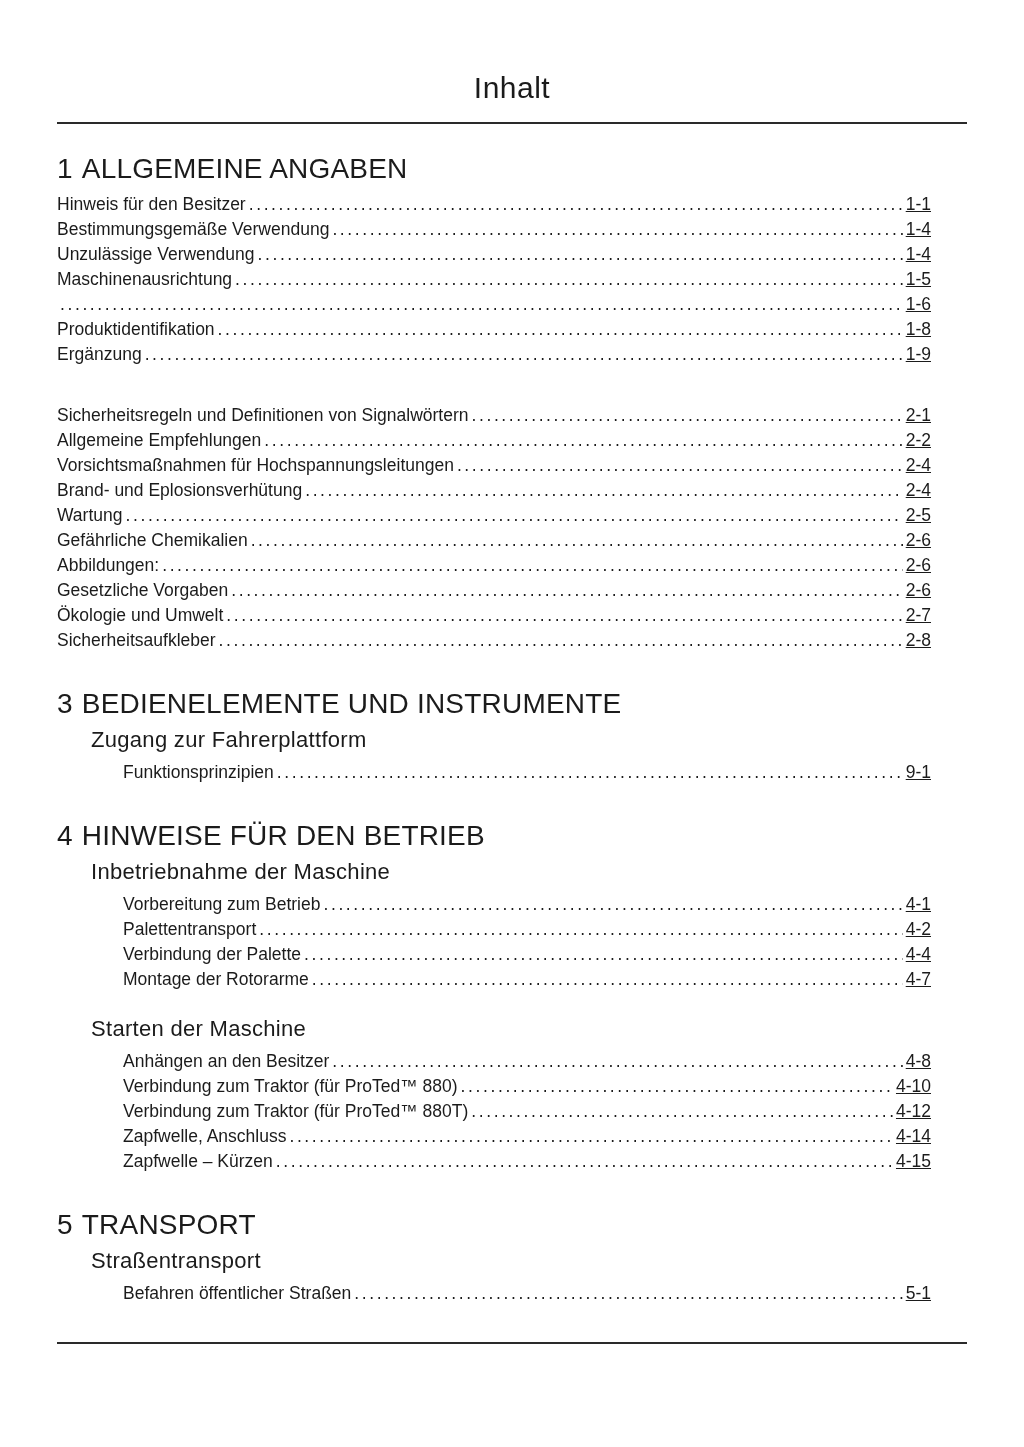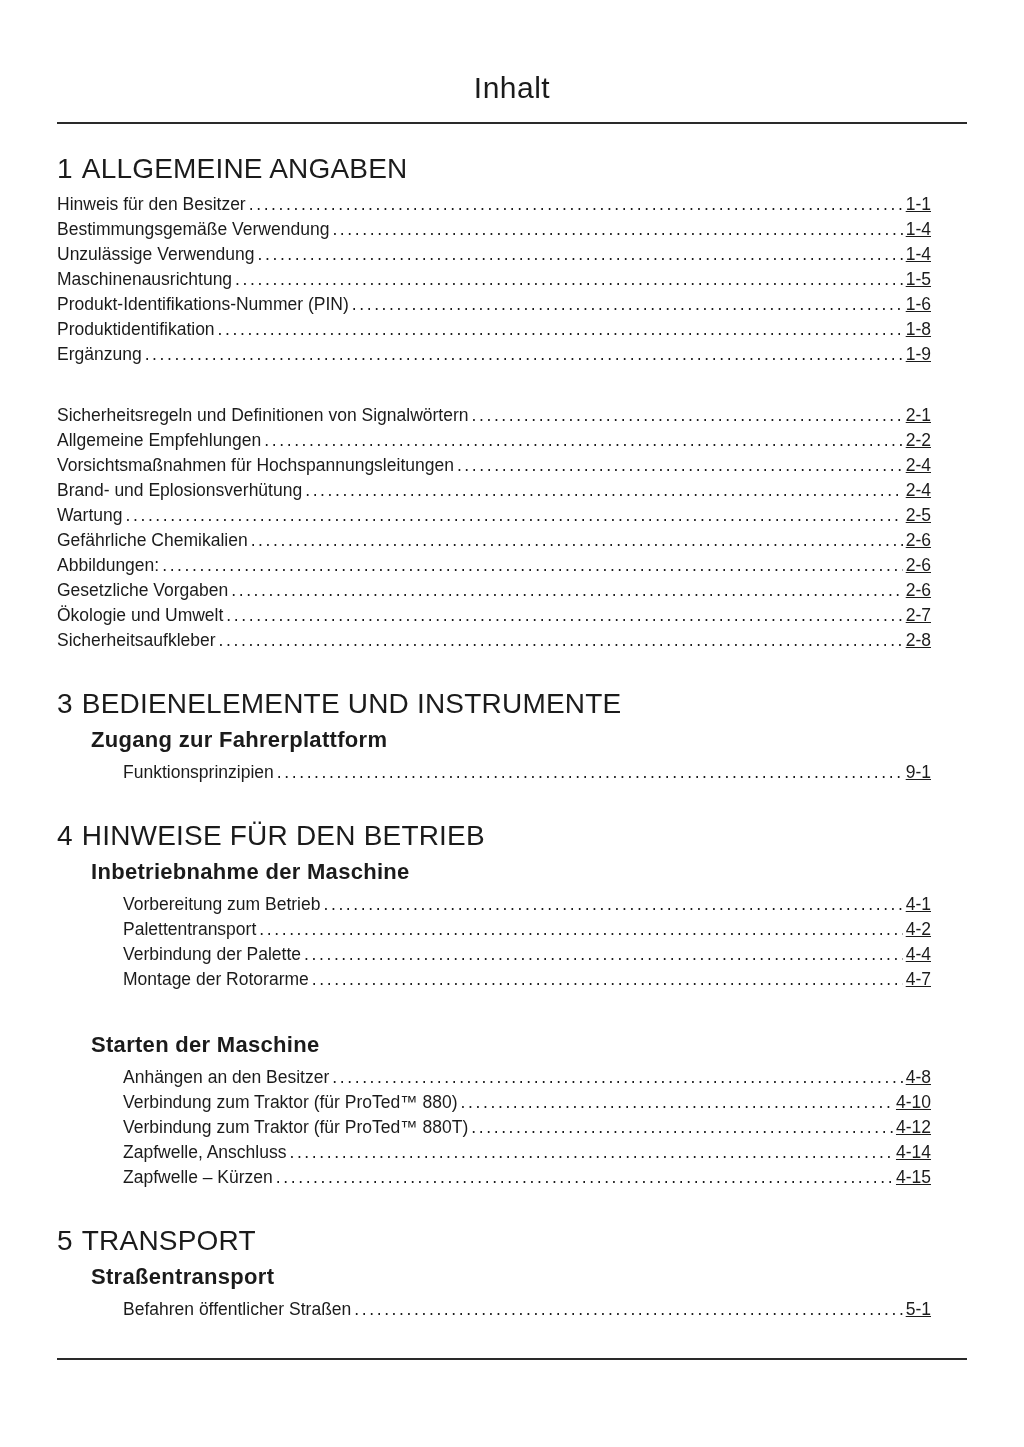--- a/index.html
+++ b/index.html
@@ -31,25 +31,25 @@
   .section { margin-bottom: 36px; }
   .section-heading {
     font-size: 28px;
     line-height: 30px;
     font-weight: 400;
     margin-bottom: 8px;
     letter-spacing: 0.2px;
   }
   .section-heading .sec-num { margin-right: 9px; }
 
-  .group + .group { margin-top: 40px; }
+  .group + .group { margin-top: 24px; }
   .group-subtitle {
     font-size: 22px;
     line-height: 26px;
-    font-weight: 700;
+    font-weight: 400;
     margin: 4px 0 7px 34px;
     letter-spacing: 0.3px;
   }
 
   .entries { padding-right: 36px; }
   .entries.deep { margin-left: 66px; text-align: right; }
 
   .entry {
     display: flex;
     align-items: baseline;
@@ -105,21 +105,20 @@
     <span class="entry-page">1-4</span>
   </div>
 
   <div class="entry">
     <span class="entry-label">Maschinenausrichtung</span>
     <span class="entry-dots">................................................................................................................................................................................................................................................</span>
     <span class="entry-page">1-5</span>
   </div>
 
   <div class="entry">
-    <span class="entry-label">Produkt-Identifikations-Nummer (PIN)</span>
     <span class="entry-dots">................................................................................................................................................................................................................................................</span>
     <span class="entry-page">1-6</span>
   </div>
 
   <div class="entry">
     <span class="entry-label">Produktidentifikation</span>
     <span class="entry-dots">................................................................................................................................................................................................................................................</span>
     <span class="entry-page">1-8</span>
   </div>
 

